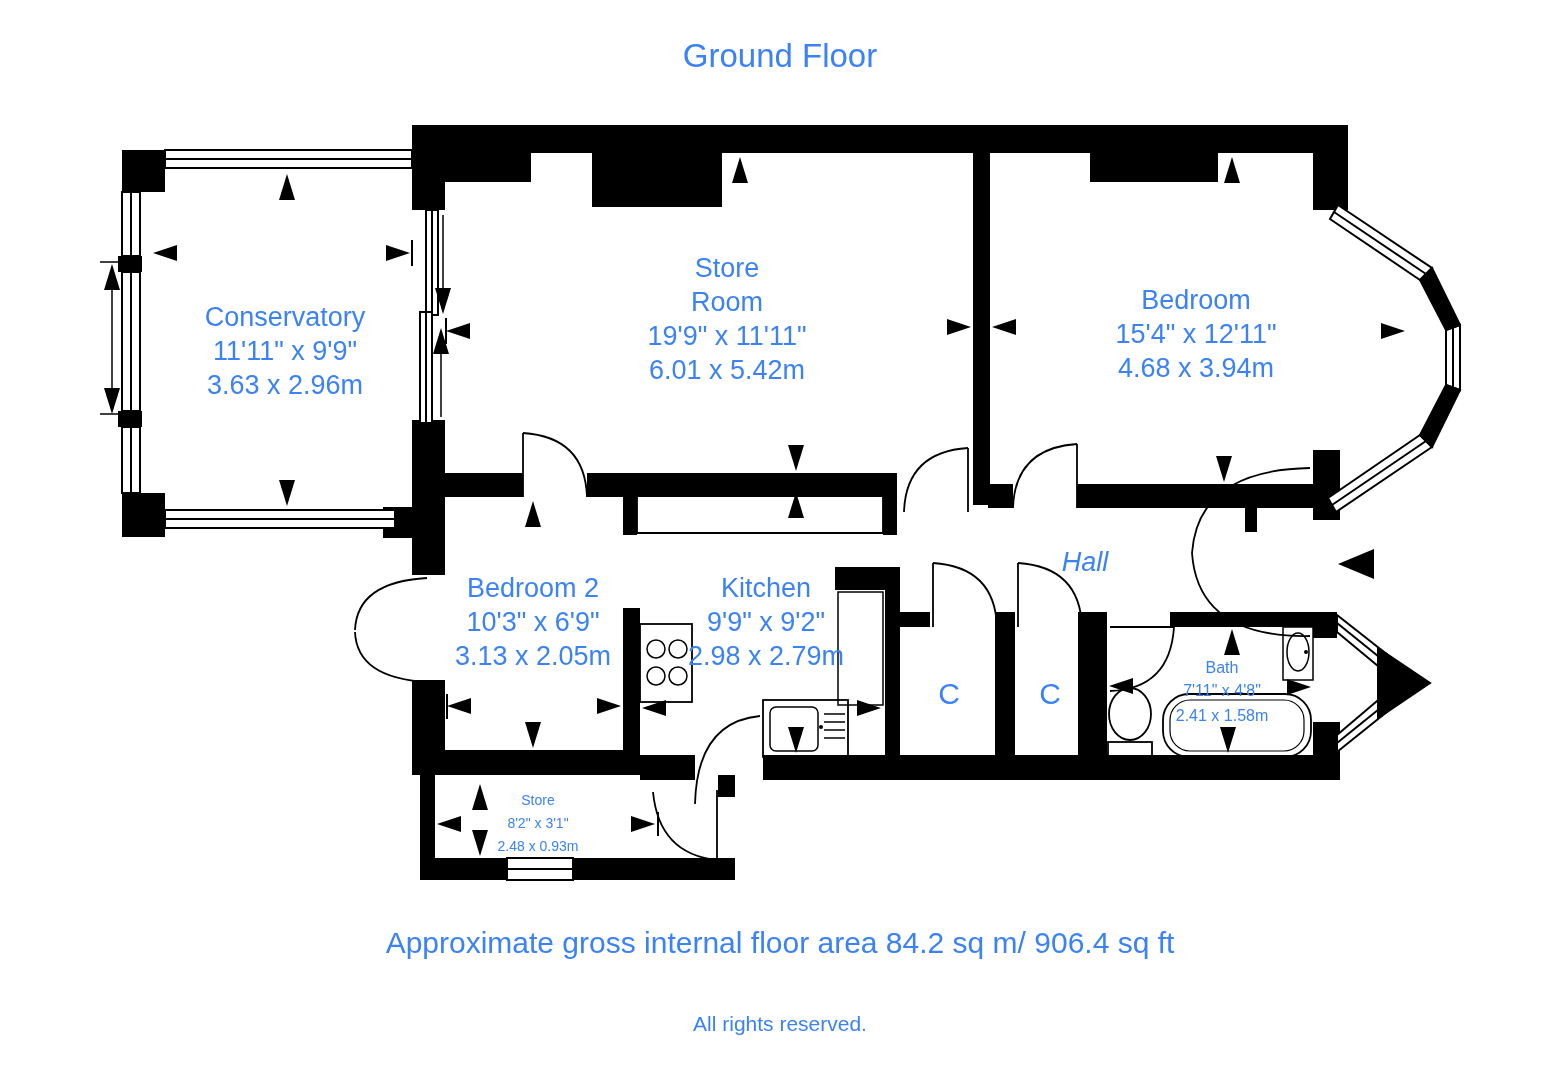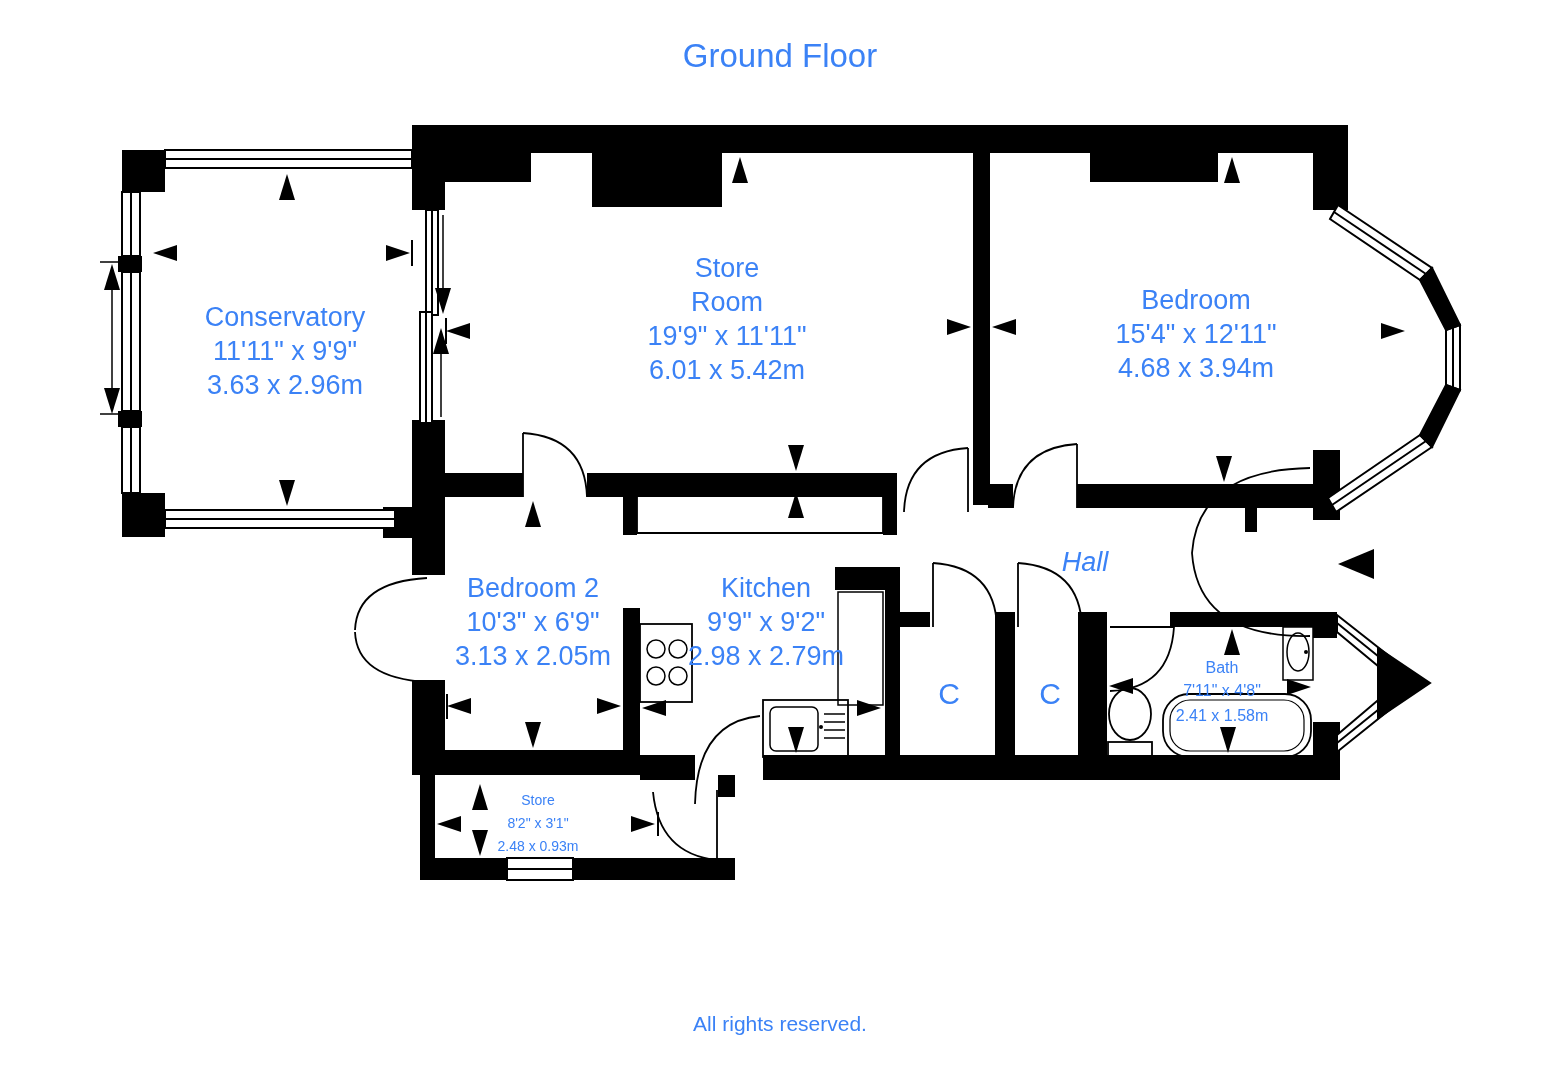--- a/index.html
+++ b/index.html
@@ -222,15 +222,16 @@
   <div class="lbl f30" style="left:1050px;top:694px;">C</div>
 
   <div class="lbl f22" style="left:1222px;top:668px;">Bath</div>
   <div class="lbl f22" style="left:1222px;top:691px;">7'11" x 4'8"</div>
   <div class="lbl f22" style="left:1222px;top:716px;">2.41 x 1.58m</div>
 
   <div class="lbl f17" style="left:538px;top:800px;">Store</div>
   <div class="lbl f17" style="left:538px;top:823px;">8'2" x 3'1"</div>
   <div class="lbl f17" style="left:538px;top:846px;">2.48 x 0.93m</div>
 
+  <div class="lbl foot1" style="left:780px;top:943px;">Approximate gross internal floor area 84.2 sq m/ 906.4 sq ft</div>
   <div class="lbl foot2" style="left:780px;top:1023px;">All rights reserved.</div>
 
 </div>
 
 </body></html>

